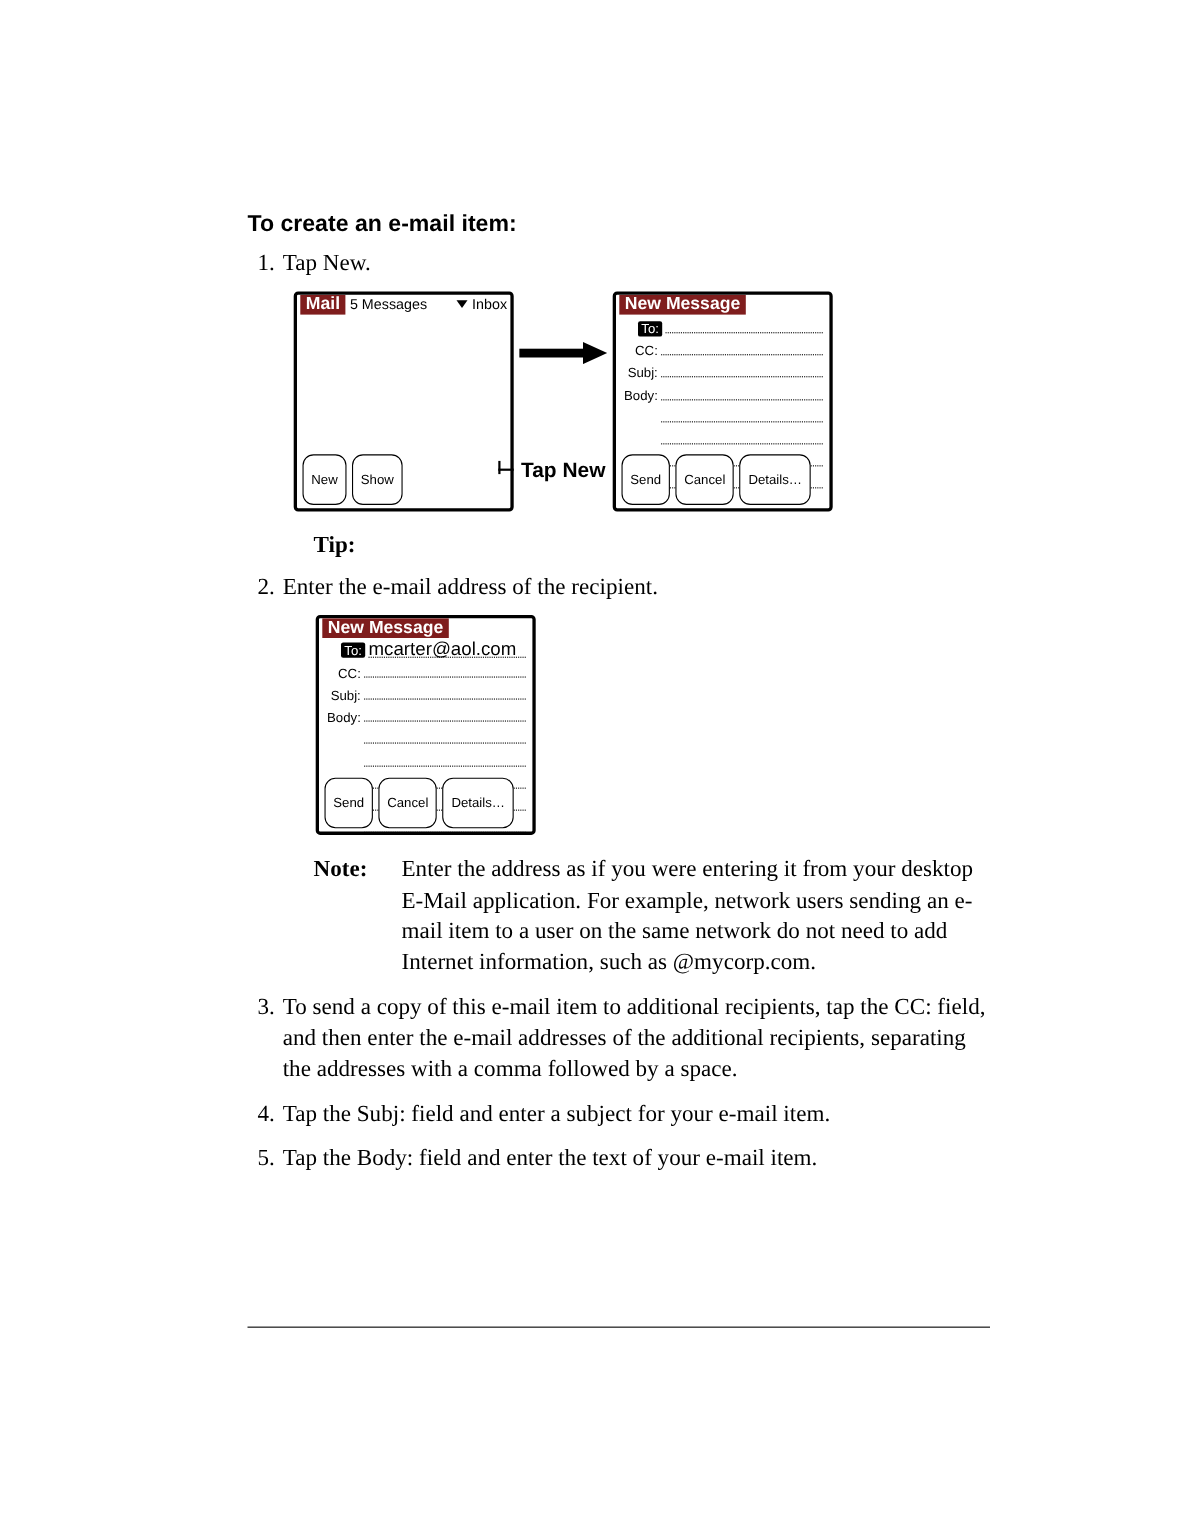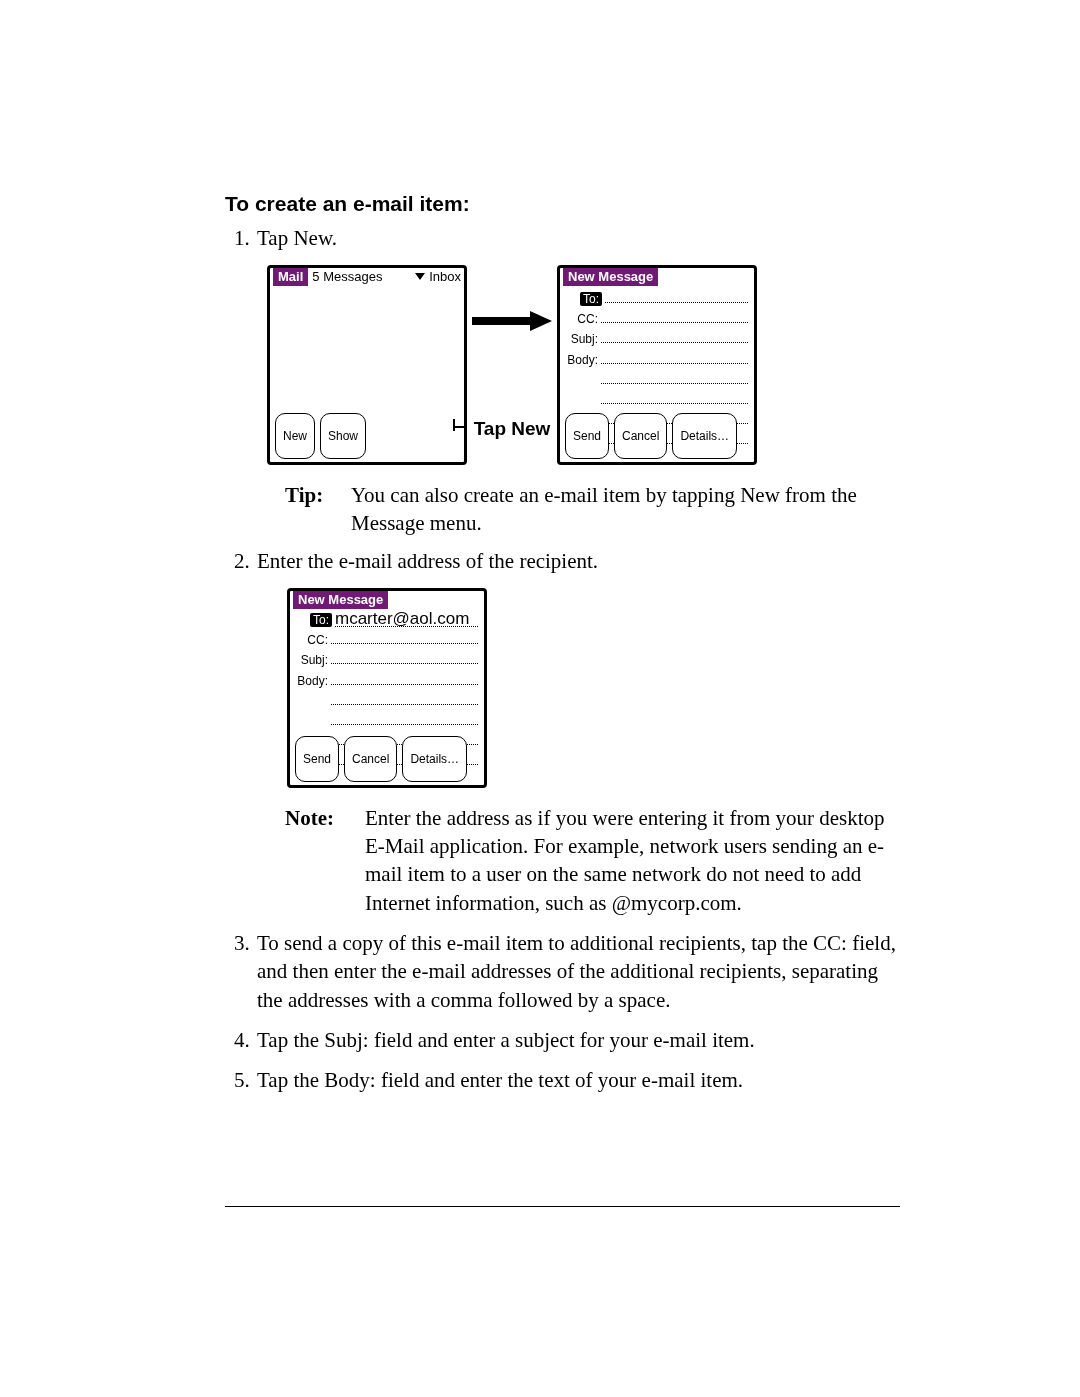--- a/index.html
+++ b/index.html
@@ -87,26 +87,26 @@
     position: relative;
     overflow: hidden;
   }
   .screen .titlebar {
     display: flex;
     align-items: center;
     height: 18px;
     padding: 0 3px;
   }
   .titlebar .title-chip {
-    background: #701a75;
+    background: #7f1d1d;
     color: #fff;
     font-weight: 700;
     padding: 0 5px;
     line-height: 18px;
-    font-size: 13px;
+    font-size: 16px;
   }
   .titlebar .sub { margin-left: 4px; }
   .titlebar .spacer { flex: 1; }
   .titlebar .dropdown {
     display: inline-flex;
     align-items: center;
     gap: 4px;
   }
   .triangle-down {
     width: 0; height: 0;
@@ -280,21 +280,20 @@
           <div class="pill-row">
             <span class="pill">Send</span>
             <span class="pill">Cancel</span>
             <span class="pill">Details…</span>
           </div>
         </div>
       </div>
 
       <div class="inset">
         <div class="lead">Tip:</div>
-        <div class="body">You can also create an e-mail item by tapping New from the Message menu.</div>
       </div>
     </li>
 
     <li><span>Enter the e-mail address of the recipient.</span>
 
       <div class="fig-row" style="margin-left:30px;">
         <div class="screen">
           <div class="titlebar">
             <span class="title-chip">New Message</span>
           </div>

